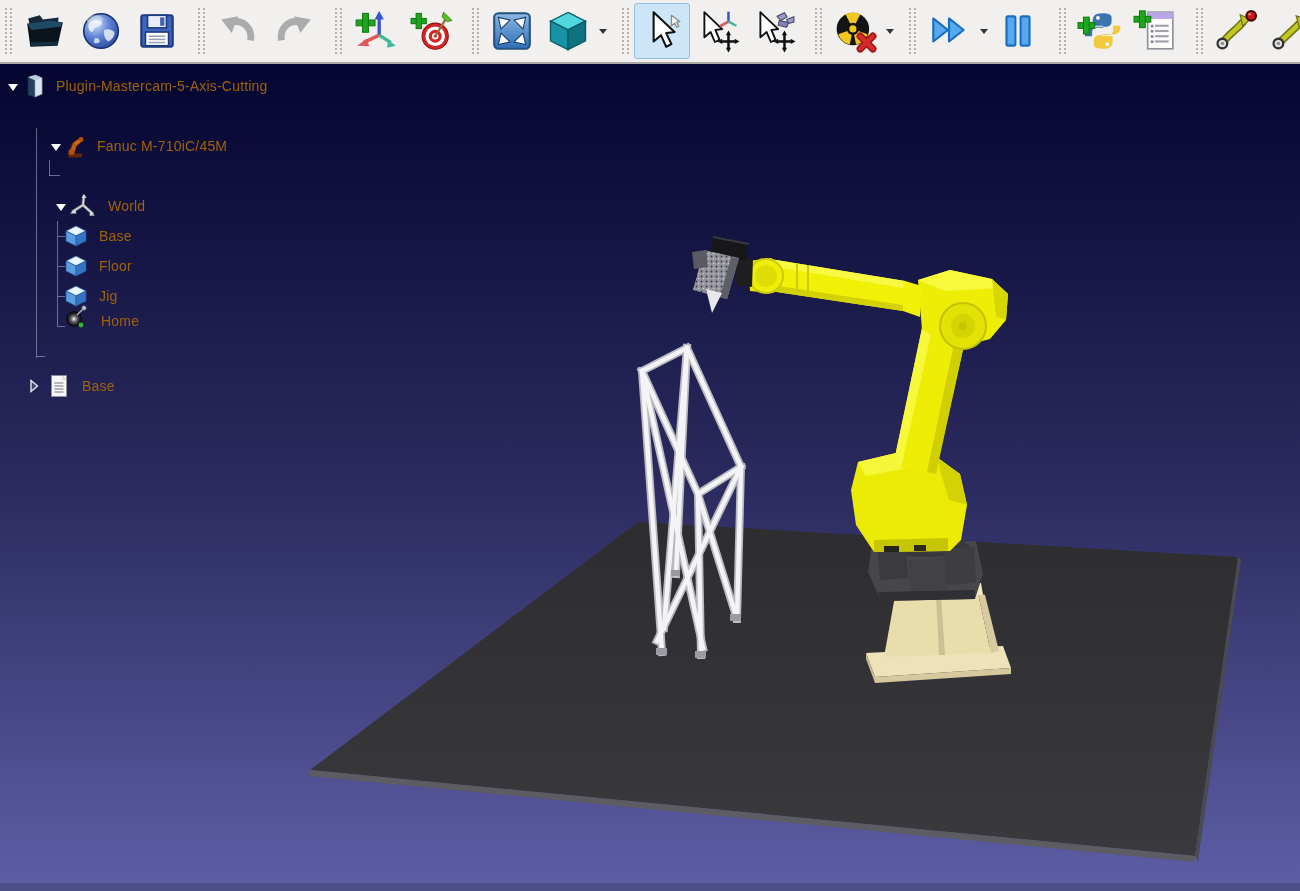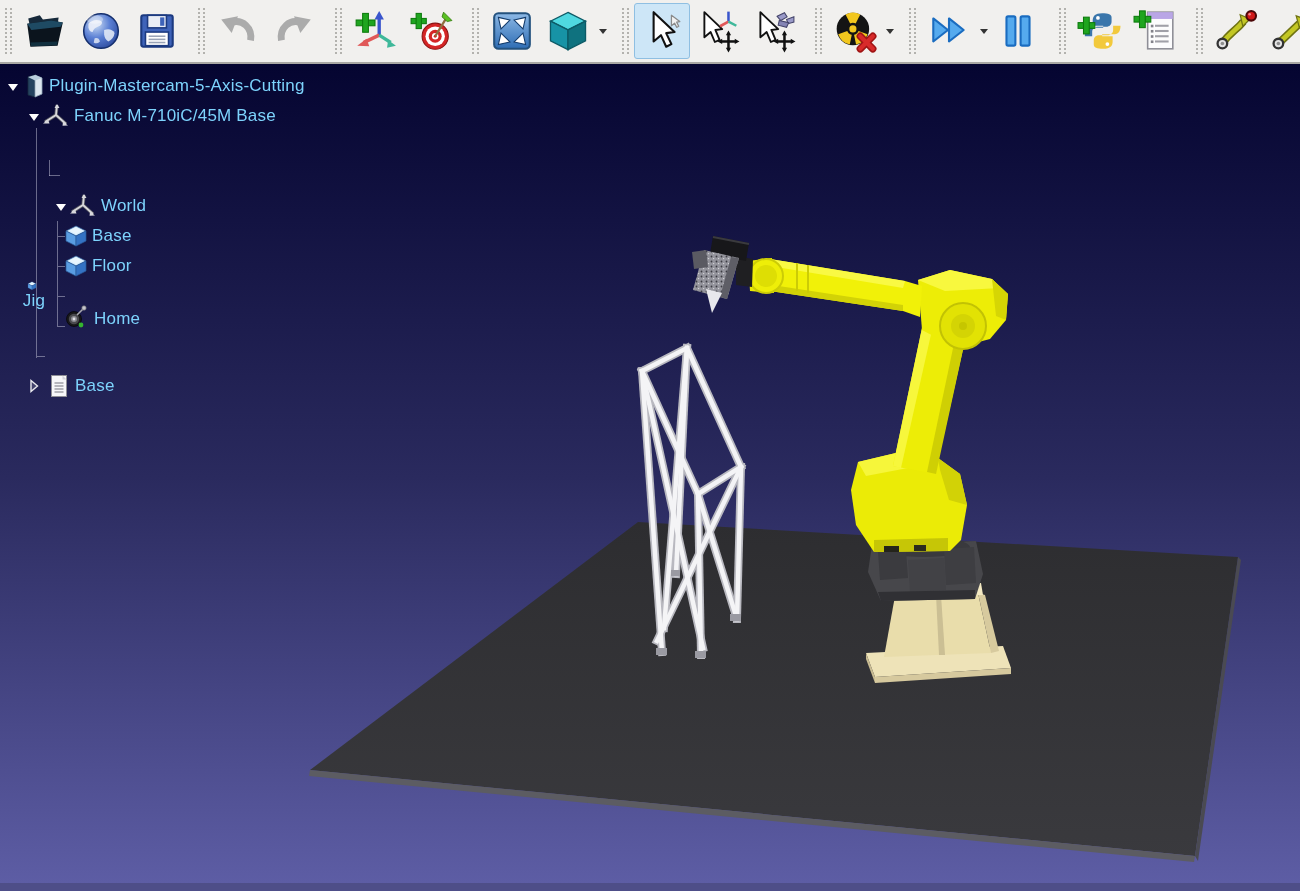--- a/index.html
+++ b/index.html
@@ -21,21 +21,21 @@
 
   
   .scene{position:absolute;left:0;top:64px;width:1300px;height:827px;z-index:1;}
 
   
   .tree{position:absolute;left:0;top:64px;width:420px;height:360px;z-index:20;}
   .trow{position:absolute;left:0;height:30px;display:flex;align-items:center;white-space:nowrap;}
   .sp{display:inline-block;height:1px;}
   .exp{width:0;height:0;border-left:5.5px solid transparent;border-right:5.5px solid transparent;
        border-top:7.5px solid #ffffff;margin-top:2px;}
-  .tlabel{color:#7dd3fc;font-size:17px;margin-left:4px;letter-spacing:.2px;}
+  .tlabel{color:#a16207;font-size:14px;margin-left:11px;letter-spacing:.2px;}
   .gline{position:absolute;background:rgba(195,195,215,.5);}
 </style>
 </head>
 <body>
 
 <div class="toolbar">
 
   <div class="tgroup">
     <div class="handle"></div>
     <div class="tbtn">
@@ -441,38 +441,34 @@
     <span class="exp"></span>
     <span class="sp" style="width:7px;"></span>
     <svg width="20" height="24" viewBox="0 0 20 24">
       <polygon points="3,3 10,1 10,23 3,21" fill="#24425f" stroke="#152a3e" stroke-width="0.8"></polygon>
       <polygon points="10,1 17,4 17,20 10,23" fill="#dce6ef" stroke="#8fa5b8" stroke-width="0.8"></polygon>
       <polygon points="3,3 10,1 17,4 10,6.5" fill="#b9cddd"></polygon>
     </svg>
     <span class="tlabel">Plugin-Mastercam-5-Axis-Cutting</span>
   </div>
 
-  <div class="trow" style="top:37px;">
-    <span class="sp" style="width:29px;"></span>
+
+  <div class="trow" style="top:67px;">
+    <span class="sp" style="width:51px;"></span>
     <span class="exp"></span>
     <span class="sp" style="width:3px;"></span>
-    <svg width="28" height="24" viewBox="0 0 28 24">
-      <g stroke="#55555f" stroke-width="3.4" fill="none">
-          <path d="M14 11 L15 1 M14 11 L3 18 M14 11 L24 20"></path>
-        </g>
-      <g stroke="#d8d8dc" stroke-width="1.8" fill="none">
-          <path d="M14 11 L15 1 M14 11 L3 18 M14 11 L24 20"></path>
-        </g>
-      <polygon points="15,0 12.5,4 17.5,4" fill="#d8d8dc"></polygon>
-      <polygon points="1,19.5 6,15.5 7.5,19.5" fill="#d8d8dc"></polygon>
-      <polygon points="26,21.5 21,17.8 20.5,21.8" fill="#d8d8dc"></polygon>
-    </svg>
-    <span class="tlabel">Fanuc M-710iC/45M Base</span>
-  </div>
-
+    <svg width="22" height="24" viewBox="0 0 22 24">
+      <polygon points="3,19.5 19,19.5 17,23.5 5,23.5" fill="#5e2808"></polygon>
+      <polygon points="5,19.5 9,9 13,10 10,19.5" fill="#c95f12" stroke="#8a3c08" stroke-width="0.8"></polygon>
+      <polygon points="9,9 16,4 18.5,7 12,12" fill="#d06a16" stroke="#8a3c08" stroke-width="0.8"></polygon>
+      <circle cx="17" cy="5.5" r="2.4" fill="#b34f0c"></circle>
+      <circle cx="7.5" cy="18" r="3" fill="#b34f0c"></circle>
+    </svg>
+    <span class="tlabel">Fanuc M-710iC/45M</span>
+  </div>
 
 
   <div class="trow" style="top:127px;padding-left:27px;">
     <span class="sp" style="width:29px;"></span>
     <span class="exp"></span>
     <span class="sp" style="width:3px;"></span>
     <svg width="28" height="24" viewBox="0 0 28 24">
       <g stroke="#55555f" stroke-width="3.4" fill="none">
           <path d="M14 11 L15 1 M14 11 L3 18 M14 11 L24 20"></path>
         </g>
@@ -499,21 +495,21 @@
   <div class="trow" style="top:187px;">
     <span class="sp" style="width:64px;"></span>
     <svg width="24" height="24" viewBox="0 0 24 24">
       <polygon points="12,2 22,7 12,12 2,7" fill="#d3ecfc" stroke="#2a5a9a" stroke-width="0.7"></polygon>
       <polygon points="2,7 12,12 12,22 2,17" fill="#5a9de2" stroke="#2a5a9a" stroke-width="0.7"></polygon>
       <polygon points="12,12 22,7 22,17 12,22" fill="#3473c4" stroke="#2a5a9a" stroke-width="0.7"></polygon>
       <polygon points="12,3.2 19,6.7 12,10.2 5,6.7" fill="rgba(255,255,255,0.5)"></polygon>
     </svg>
     <span class="tlabel">Floor</span>
   </div>
-  <div class="trow" style="top:217px;flex-direction:column;">
+  <div class="trow" style="top:217px;">
     <span class="sp" style="width:64px;"></span>
     <svg width="24" height="24" viewBox="0 0 24 24">
       <polygon points="12,2 22,7 12,12 2,7" fill="#d3ecfc" stroke="#2a5a9a" stroke-width="0.7"></polygon>
       <polygon points="2,7 12,12 12,22 2,17" fill="#5a9de2" stroke="#2a5a9a" stroke-width="0.7"></polygon>
       <polygon points="12,12 22,7 22,17 12,22" fill="#3473c4" stroke="#2a5a9a" stroke-width="0.7"></polygon>
       <polygon points="12,3.2 19,6.7 12,10.2 5,6.7" fill="rgba(255,255,255,0.5)"></polygon>
     </svg>
     <span class="tlabel">Jig</span>
   </div>
 

